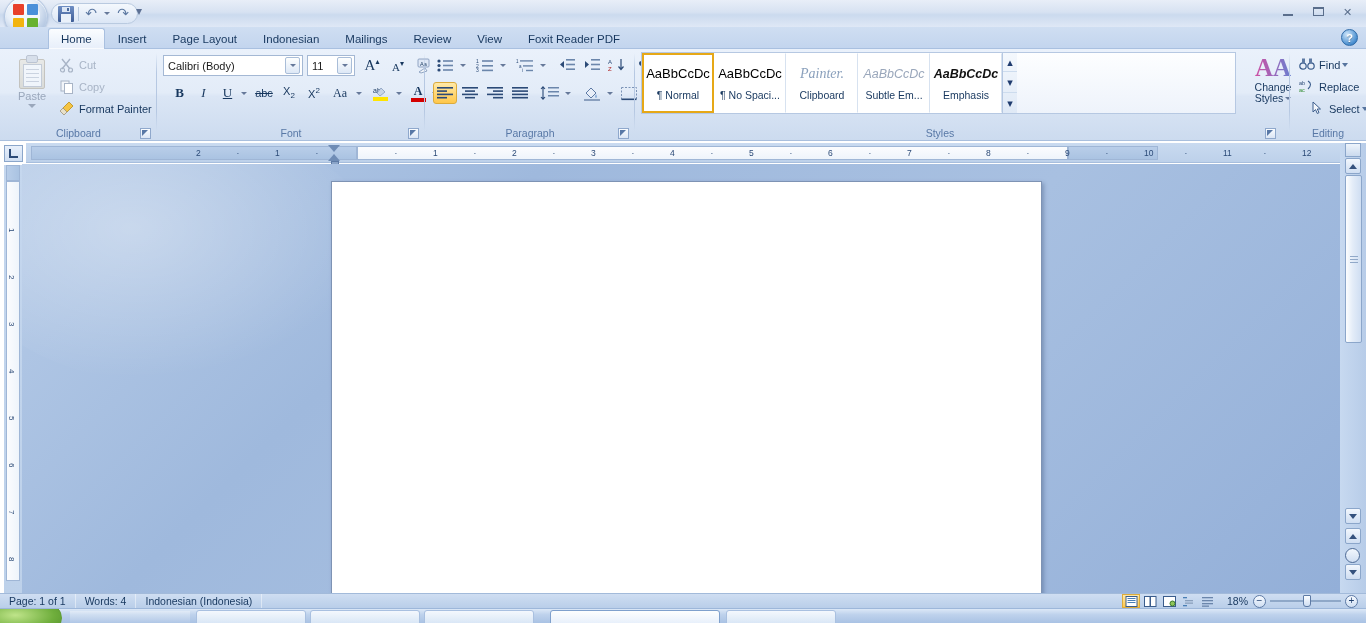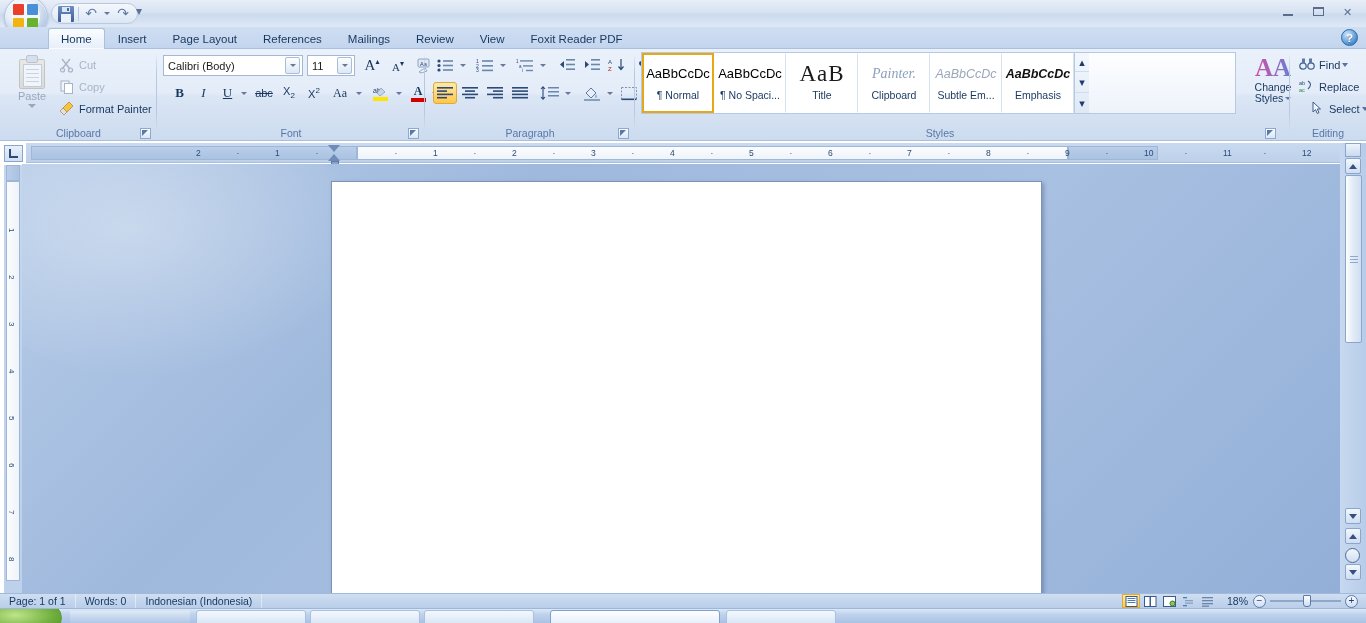--- a/index.html
+++ b/index.html
@@ -388,21 +388,21 @@
         <div class="tab active">
           <span>Home</span>
         </div>
         <div class="tab">
           <span>Insert</span>
         </div>
         <div class="tab">
           <span>Page Layout</span>
         </div>
         <div class="tab">
-          <span>References</span>
+          <span>Indonesian</span>
         </div>
         <div class="tab">
           <span>Mailings</span>
         </div>
         <div class="tab">
           <span>Review</span>
         </div>
         <div class="tab">
           <span>View</span>
         </div>
@@ -676,24 +676,20 @@
     <div class="grp" style="left:635px;width:655px">
       <div class="sgal" style="left:6px;width:595px">
         <div id="styles-host" style="display:flex">
             <div class="stile sel">
               <div class="spv" style="font-family:'Liberation Sans',sans-serif;font-size:13px;color:#000;">AaBbCcDc</div>
               <div class="slb">¶ Normal</div>
             </div>
             <div class="stile">
               <div class="spv" style="font-family:'Liberation Sans',sans-serif;font-size:13px;color:#000;">AaBbCcDc</div>
               <div class="slb">¶ No Spaci...</div>
-            </div>
-            <div class="stile">
-              <div class="spv" style="font-family:'Liberation Serif',serif;font-size:23px;color:#1a1a1a;letter-spacing:1px;">AaB</div>
-              <div class="slb">Title</div>
             </div>
             <div class="stile">
               <div class="spv" style="font-family:'Liberation Serif',serif;font-style:italic;font-size:14px;color:#8aa0bc;">Painter.</div>
               <div class="slb">Clipboard</div>
             </div>
             <div class="stile">
               <div class="spv" style="font-family:'Liberation Sans',sans-serif;font-style:italic;font-size:12.5px;color:#9aa7bb;">AaBbCcDc</div>
               <div class="slb">Subtle Em...</div>
             </div>
             <div class="stile">
@@ -836,21 +832,21 @@
       <span class="up-tri"></span>
     </div>
     <div class="browse-o" style="position:absolute;left:5px;top:403px"></div>
     <div style="position:absolute;left:5px;top:421px" class="sbtn">
       <span class="dn-tri"></span>
     </div>
   </div>
 
   <div class="status">
     <div class="st-item">Page: 1 of 1</div>
-    <div class="st-item">Words: 0</div>
+    <div class="st-item">Words: 4</div>
     <div class="st-item">Indonesian (Indonesia)</div>
 
     <div class="view-btns" id="views-host">
         <div class="vb on">
           <svg width="13" height="11" viewBox="0 0 13 11">
             <rect x="1" y="0.5" width="11" height="10" fill="#fff" stroke="#3a5c8c"></rect>
             <rect x="2.5" y="2" width="8" height="1" fill="#4a7fb5"></rect>
             <rect x="2.5" y="4" width="8" height="1" fill="#4a7fb5"></rect>
             <rect x="2.5" y="6" width="8" height="1" fill="#4a7fb5"></rect>
           </svg>

